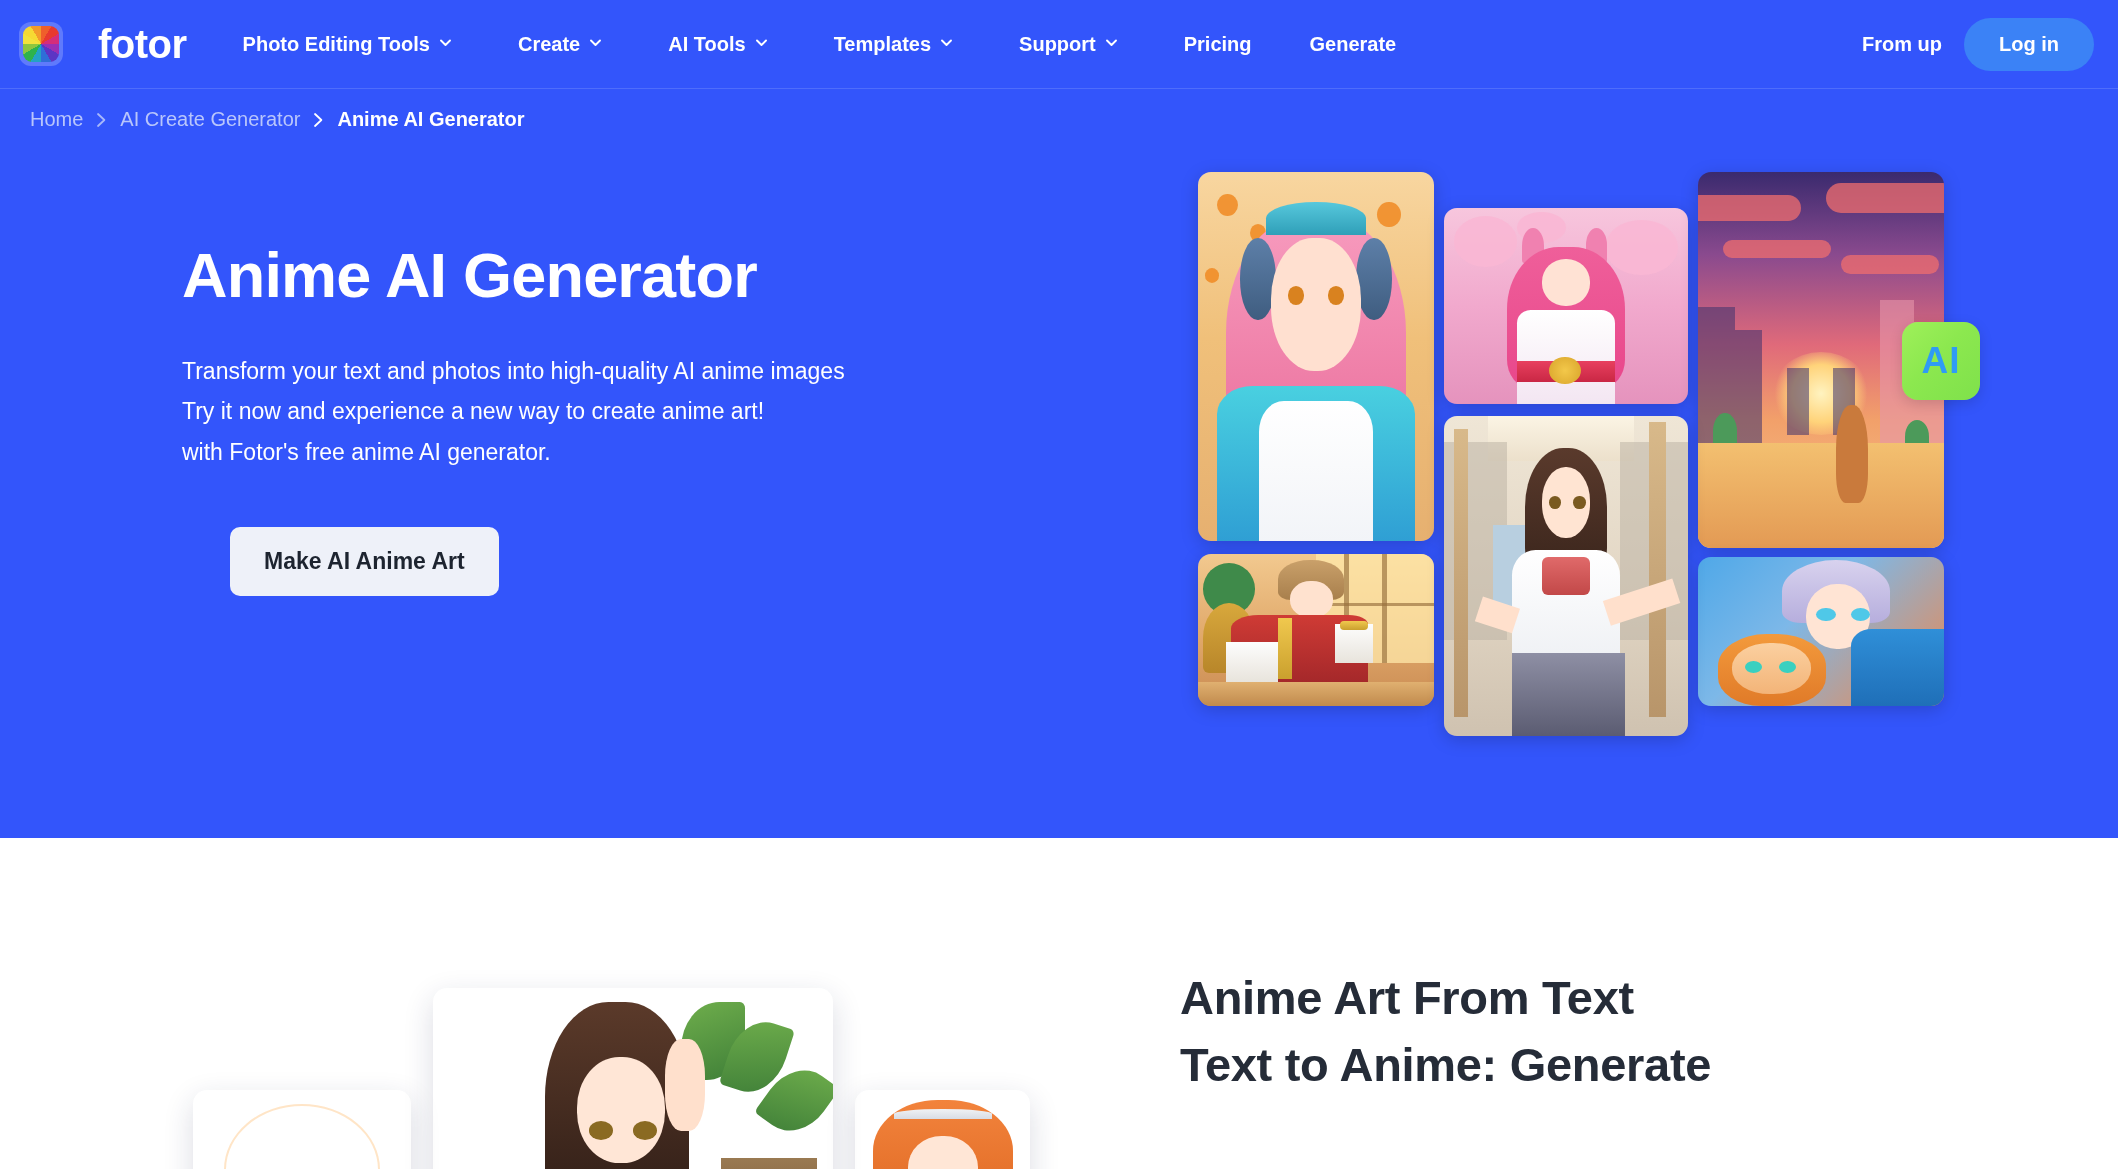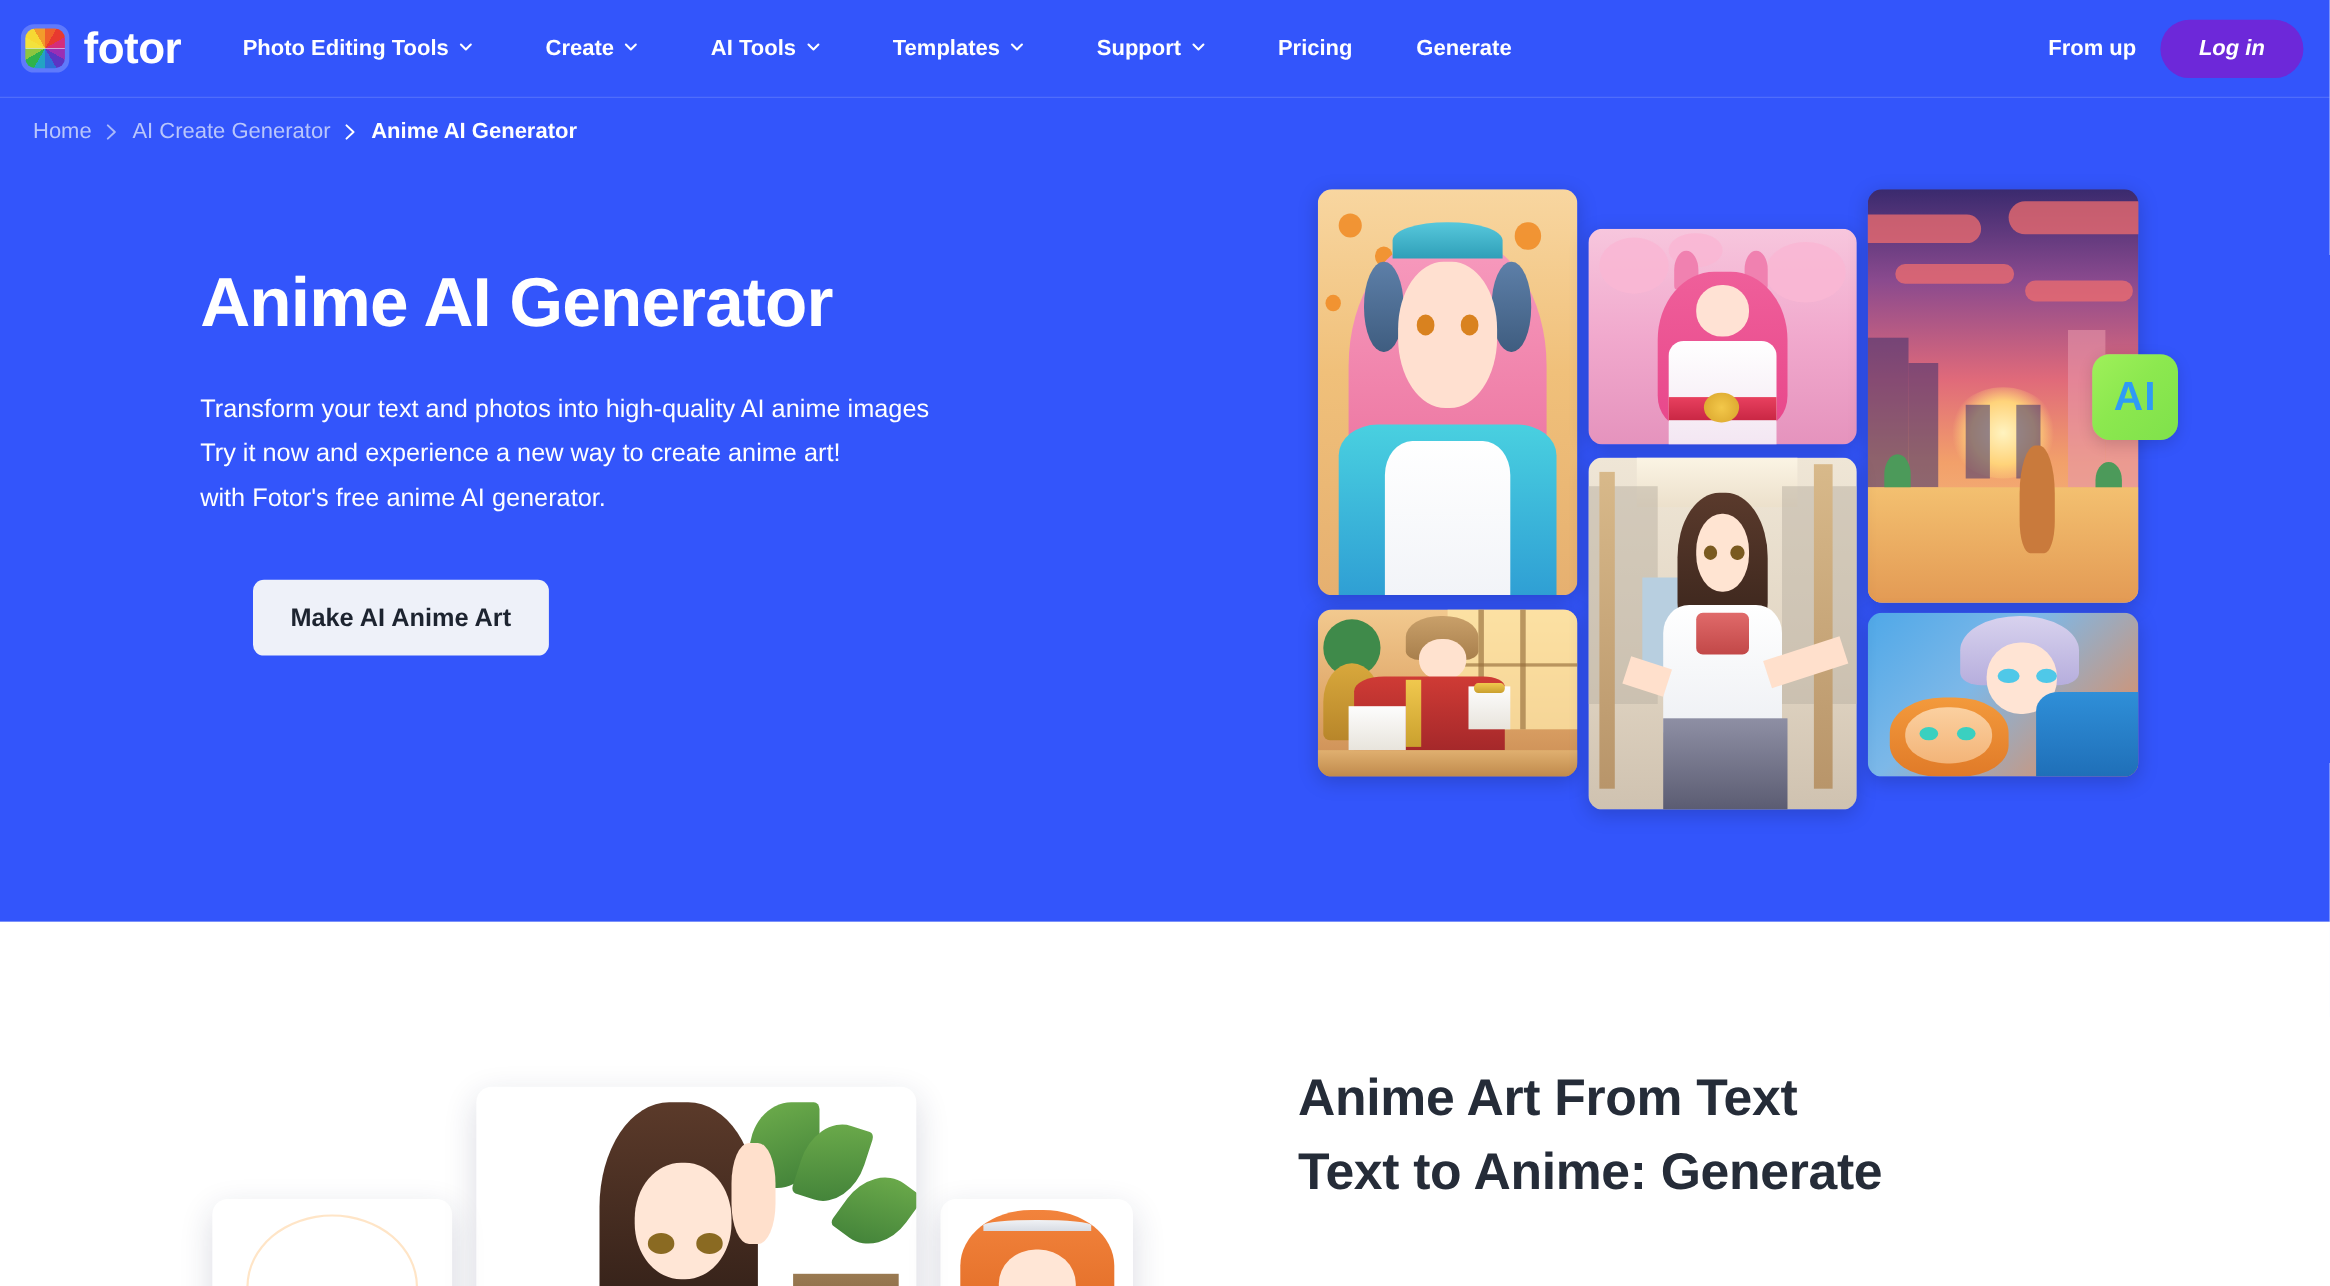--- a/index.html
+++ b/index.html
@@ -19,21 +19,21 @@
   }
 
   
   .navbar {
     position: absolute; left: 0; top: 0;
     width: 2118px; height: 89px;
     display: flex; align-items: center;
     border-bottom: 1px solid rgba(255,255,255,0.14);
     z-index: 20;
   }
-  .brand { display: flex; align-items: center; margin-left: 19px; cursor: pointer; }
+  .brand { display: flex; align-items: center; margin-left: 19px; cursor: pointer; gap: 22px; }
   .logo-mark {
     position: relative;
     width: 44px; height: 44px; border-radius: 12px;
     background: rgba(255,255,255,0.22);
     padding: 4px;
   }
   .logo-wheel {
     position: relative; width: 36px; height: 36px; border-radius: 9px;
     overflow: hidden;
     background: conic-gradient(from -90deg,
@@ -73,26 +73,25 @@
   .chev svg { display:block; }
 
   .nav-right {
     position: absolute; right: 24px; top: 0; height: 89px;
     display: flex; align-items: center; gap: 10px;
   }
   .signup-link {
     color: #fff; font-size: 20px; font-weight: 700; cursor: pointer; padding: 8px 12px;
   }
   .login-btn {
-    background: #6d28d9;
+    background: #3b82f6;
     color: #fff; font-size: 20px; font-weight: 600;
     border: none; border-radius: 28px;
     padding: 15px 35px; cursor: pointer;
     font-family: "Liberation Sans", sans-serif;
-    font-style: italic;
   }
 
   
   .breadcrumb {
     position: absolute; left: 30px; top: 108px;
     display: flex; align-items: center; gap: 13px;
     font-size: 20px; z-index: 15;
   }
   .crumb { color: #b9c6fb; cursor: pointer; white-space: nowrap; }
   .crumb.current { color: #ffffff; font-weight: 700; cursor: default; }

